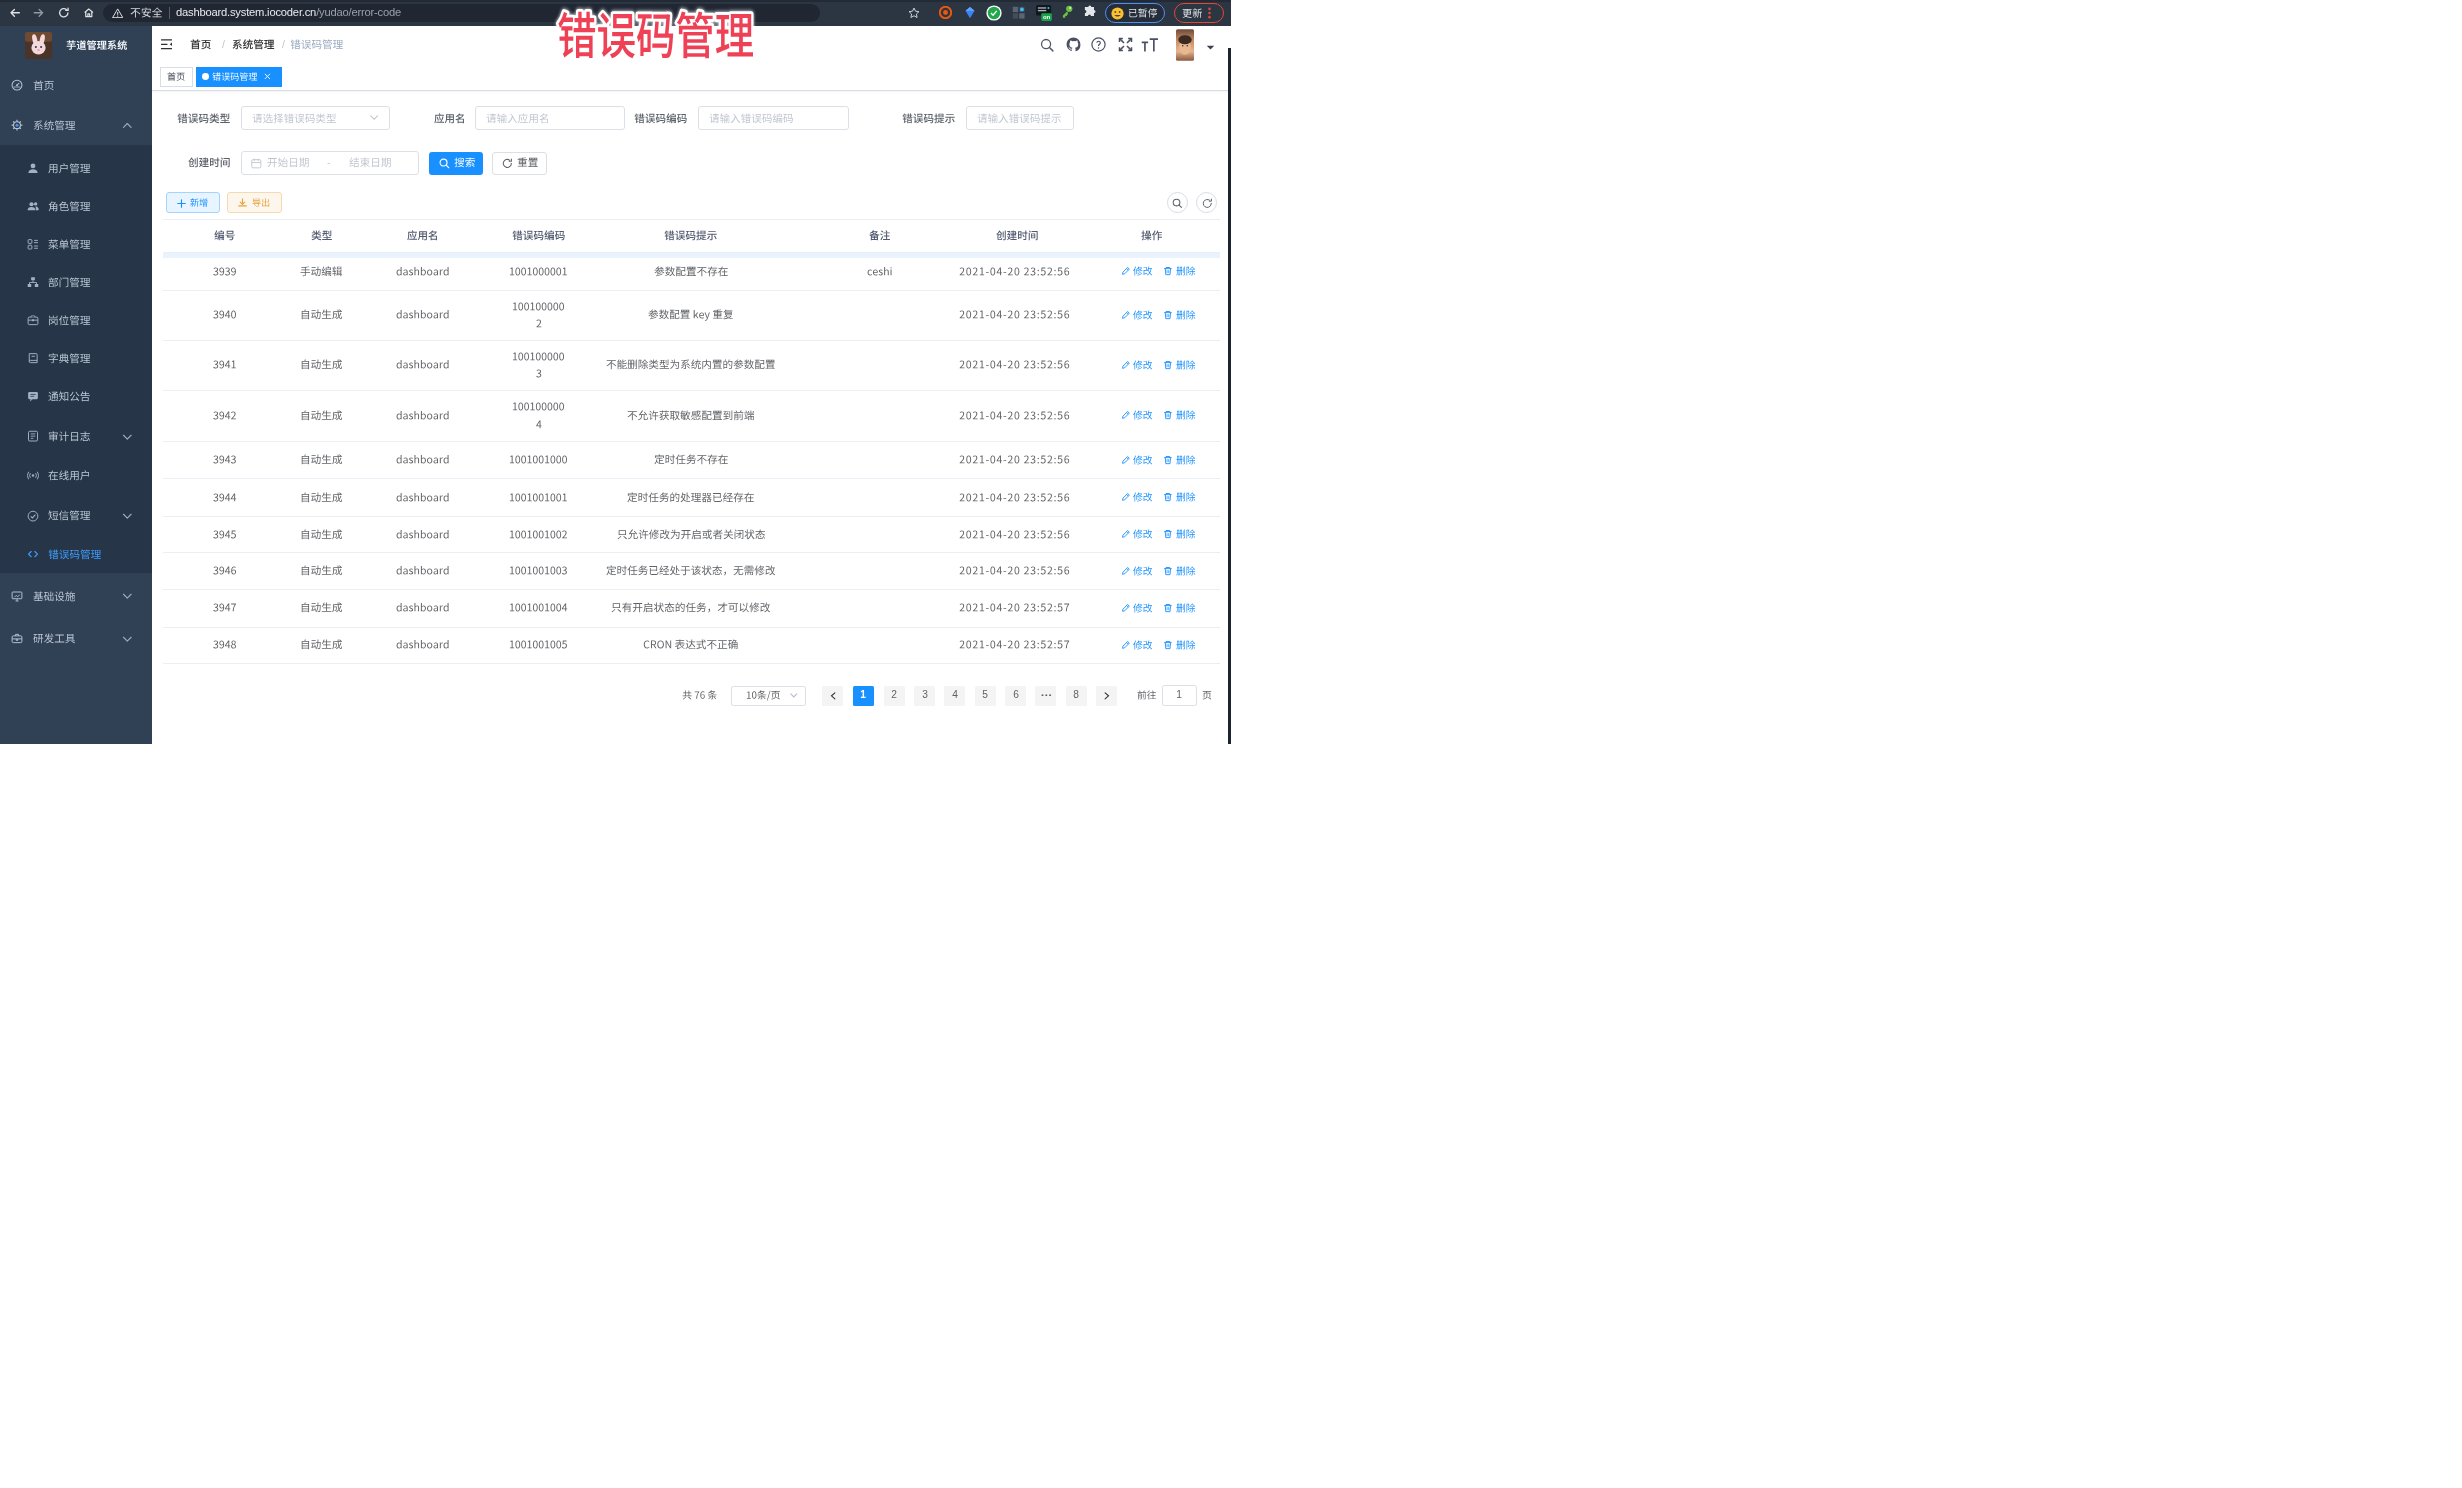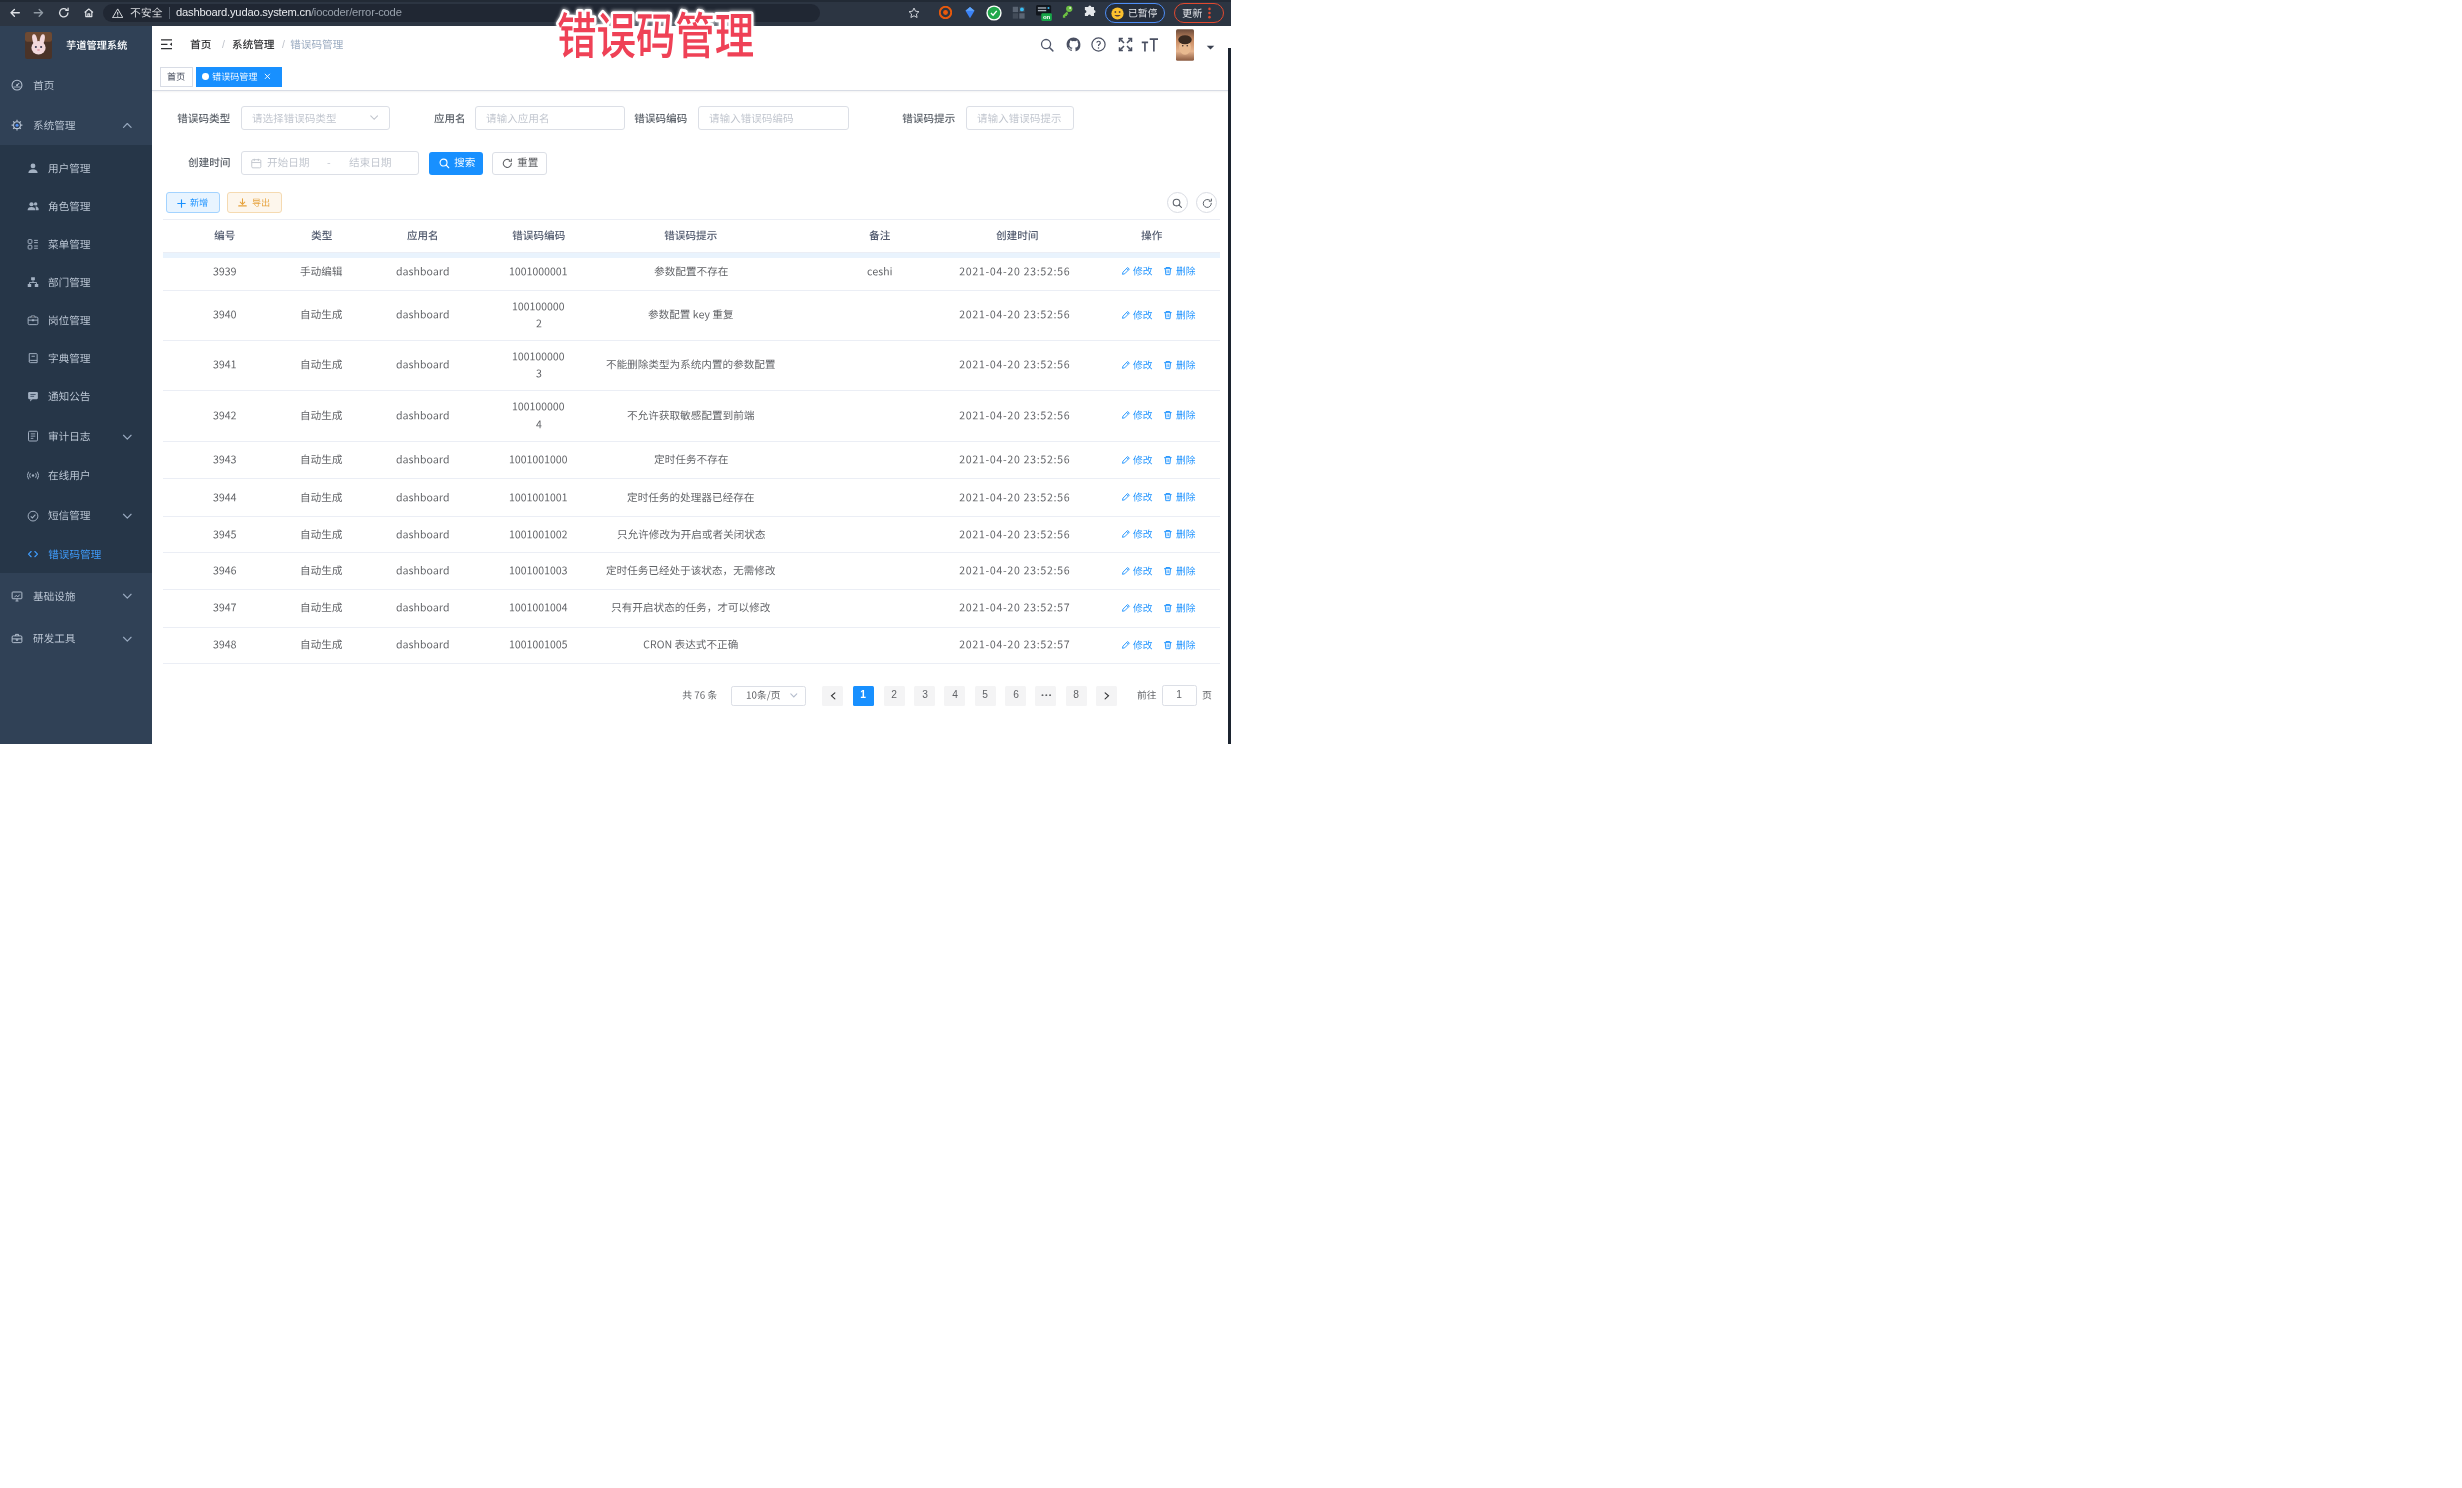--- a/index.html
+++ b/index.html
@@ -226,21 +226,21 @@
       <circle cx="7.5" cy="10.7" r=".9" fill="#dee1e6"></circle>
     </svg>
     <svg style="position:absolute;left:130px;top:7.2px;overflow:visible;" width="34" height="14.3" viewBox="0 0 45.5 18.8906">
       <g transform="translate(0,12.76) scale(0.01450)" fill="#dde0e4">
         <use href="#g0" x="0"></use>
         <use href="#g1" x="1000"></use>
         <use href="#g2" x="2000"></use>
       </g>
     </svg>
     <div style="position:absolute;left:169px;top:6.8px;width:0.8px;height:12px;background:#555e6b"></div>
-    <span style="position:absolute;left:176px;top:6.2px;font:normal 11.2px 'Liberation Sans',sans-serif;letter-spacing:-0.2px;white-space:nowrap"><span style="color:#e8eaee">dashboard.yudao.system.cn</span><span style="color:#98a1ac">/iocoder/error-code</span></span>
+    <span style="position:absolute;left:176px;top:6.2px;font:normal 11.2px 'Liberation Sans',sans-serif;letter-spacing:-0.2px;white-space:nowrap"><span style="color:#e8eaee">dashboard.system.iocoder.cn</span><span style="color:#98a1ac">/yudao/error-code</span></span>
     <svg style="position:absolute;left:908px;top:6.8px;" width="12" height="12" viewBox="0 0 16 16">
       <path d="M8 1.4l2 4.2 4.6.6-3.4 3.2.9 4.6L8 11.7 3.9 14l.9-4.6L1.4 6.2 6 5.6Z" fill="none" stroke="#dee1e6" stroke-width="1.2" stroke-linejoin="round"></path>
     </svg>
     <svg style="position:absolute;left:939px;top:6px;" width="13" height="13" viewBox="0 0 17 17">
       <circle cx="8.5" cy="8.5" r="7.5" fill="none" stroke="#e8590c" stroke-width="2.6"></circle>
       <circle cx="8.5" cy="8.5" r="3.2" fill="#e8590c"></circle>
     </svg>
     <svg style="position:absolute;left:964px;top:6px;" width="12" height="13" viewBox="0 0 16 17">
       <path d="M8 1l6 5-6 10L2 6Z" fill="#3b82f6"></path>
       <path d="M8 1l6 5H2Z" fill="#60a5fa"></path>

